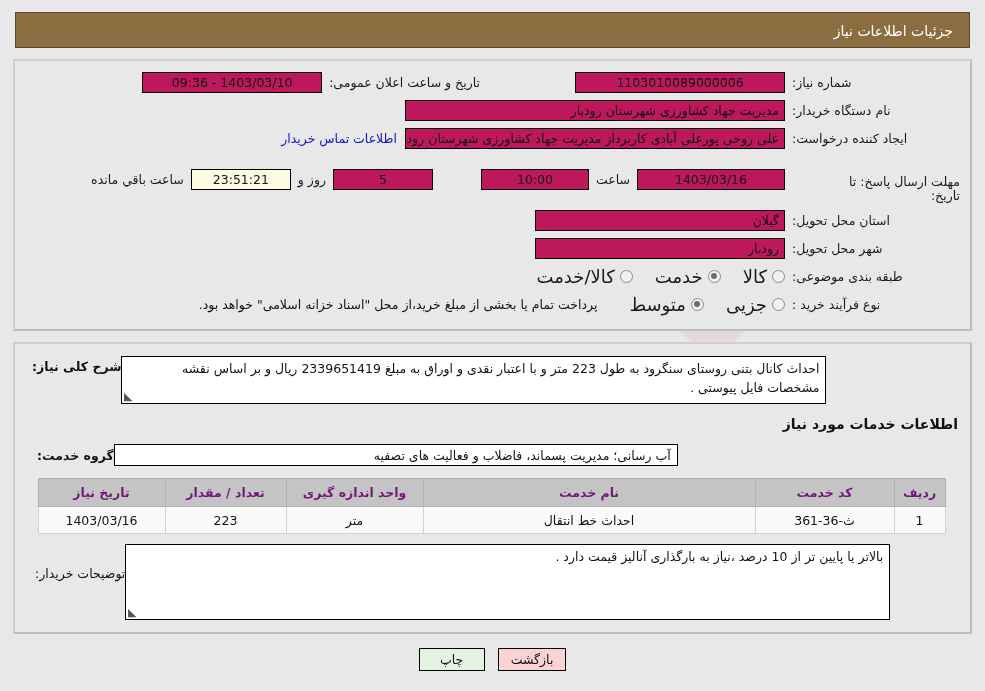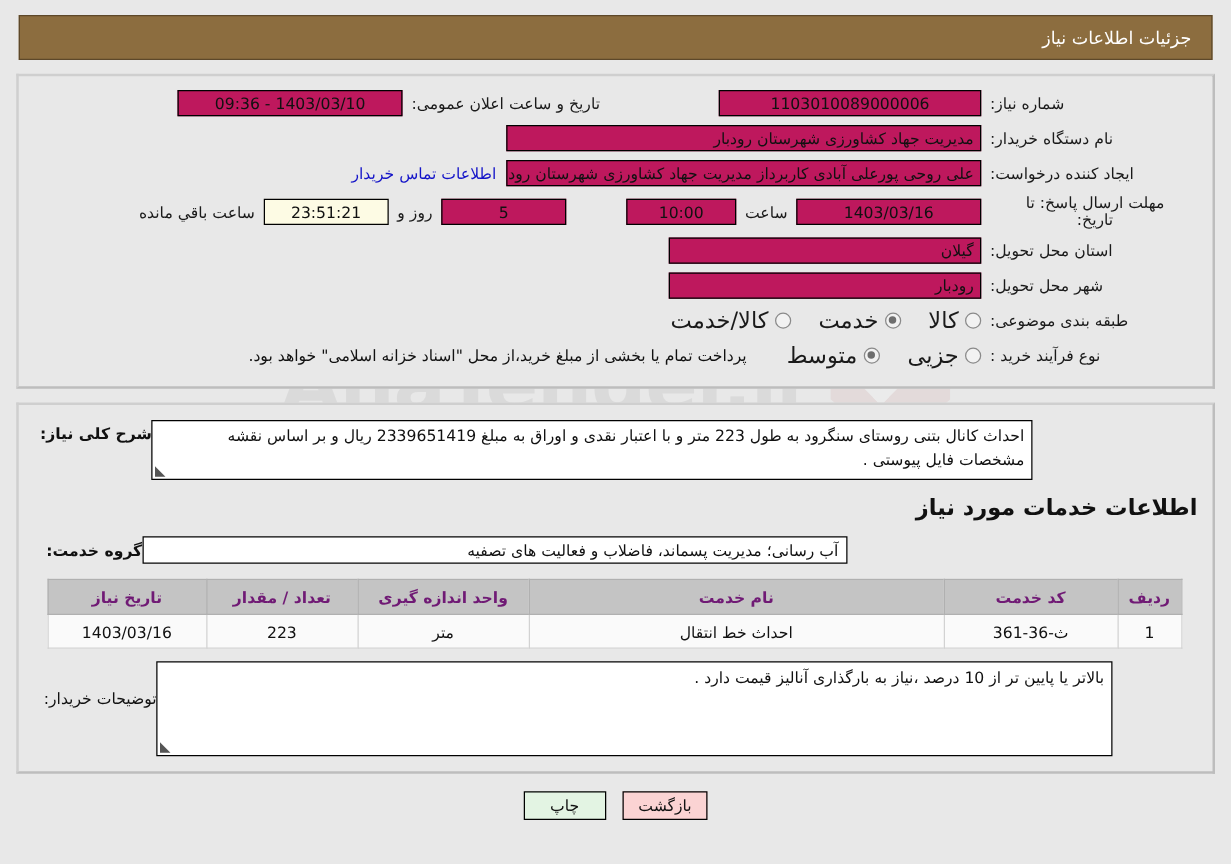--- a/index.html
+++ b/index.html
@@ -104,21 +104,21 @@
   }
   .lbl {
     text-align: left;
     padding-left: 7px;
     font-size: 12.5px;
     color: #1a1a1a;
     white-space: nowrap;
     flex: 0 0 auto;
   }
   .lbl-w { width: 168px; }
-  .lbl-2 { line-height: 1.12; text-align: center; }
+  .lbl-2 { line-height: 1.12; text-align: right; margin-top: 20px; }
 
   .fld {
     background: #be185d;
     border: 1px solid #000;
     height: 21px;
     line-height: 20px;
     box-sizing: border-box;
     padding: 0 5px;
     font-size: 12.5px;
     text-align: center;
@@ -126,21 +126,21 @@
     overflow: hidden;
     color: #111;
   }
   .fld.right { text-align: right; }
   .fld.cream { background: #fdfbe4; }
 
   .w-need      { width: 210px; }
   .w-org       { width: 380px; }
   .w-creator   { width: 380px; }
   .w-date      { width: 148px; }
-  .w-time      { width: 88px; }
+  .w-time      { width: 108px; }
   .w-days      { width: 100px; }
   .w-count     { width: 100px; }
   .w-prov      { width: 250px; }
   .w-city      { width: 250px; }
   .w-pubdate   { width: 180px; }
 
   .mini-lbl {
     font-size: 12.5px;
     padding: 0 7px;
     white-space: nowrap;
@@ -216,21 +216,21 @@
     font-size: 12.5px;
     padding-left: 7px;
     padding-top: 3px;
     white-space: nowrap;
     flex: 0 0 auto;
   }
   .desc-box { width: 705px; height: 48px; }
 
   .section-title {
     font-weight: bold;
-    font-size: 18px;
+    font-size: 14px;
     margin: 12px 0 12px 0;
     padding-right: 2px;
     text-align: right;
   }
 
   .sg-row { display: flex; align-items: center; margin-bottom: 12px; }
   .sg-lbl { font-weight: bold; font-size: 12.5px; padding-left: 12px; white-space: nowrap; }
   .sg-fld {
     background: #fff;
     border: 1px solid #000;

